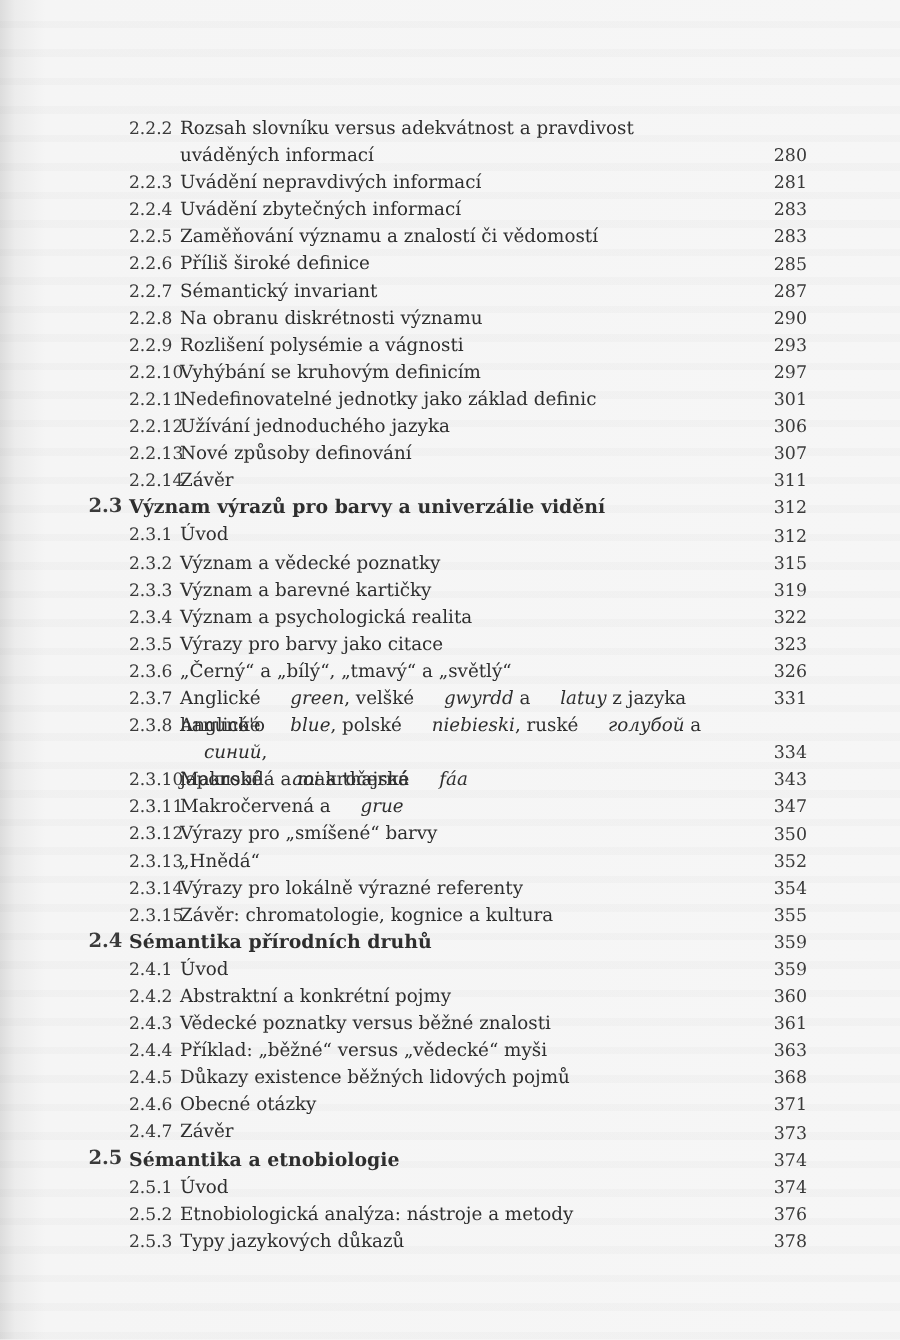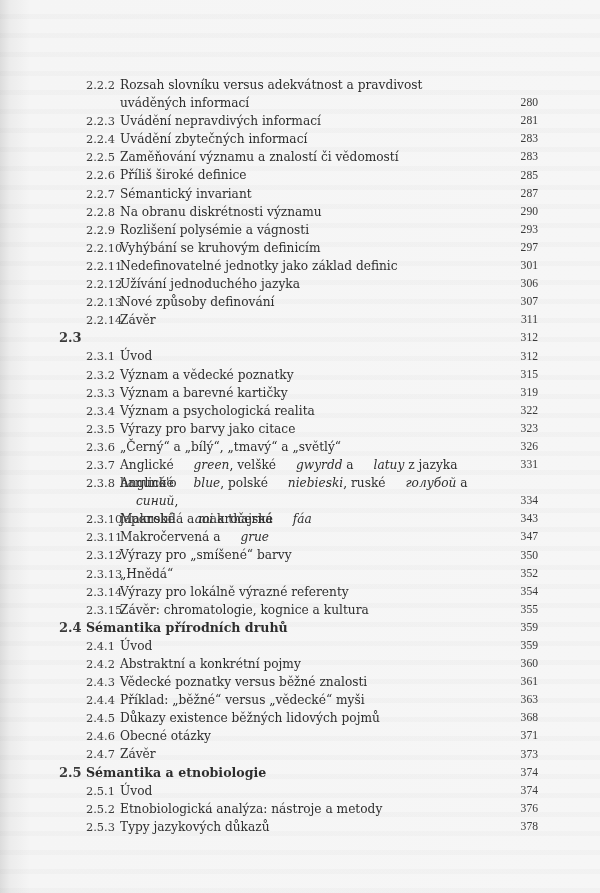--- a/index.html
+++ b/index.html
@@ -31,21 +31,20 @@
   .num {
     position: absolute; left: 86px; top: 0; font-size: 11.4px; color: #3a3a3a;
   }
   .title {
     position: absolute; left: 120px; top: 0; white-space: normal; width: 360px;
     line-height: 18.1px;
   }
   .page-num {
     position: absolute; right: 62px; bottom: 0; font-size: 11.6px; color: #3a3a3a;
     line-height: 18px;
-    font-family: Liberation Serif, serif;
   }
   .row.sec .num { left: 59px; font-weight: bold; font-size: 13px; }
   .row.sec .title { left: 86px; font-weight: bold; font-size: 12.6px; width: 420px; }
   .row.sec .page-num { font-weight: normal; }
   em { font-style: italic; margin-left: 16px; }
 </style>
 </head>
 <body>
 
 <div class="page">
@@ -114,20 +113,21 @@
         <span class="title">Nové způsoby definování</span>
         <span class="page-num">307</span>
       </div>
       <div class="row">
         <span class="num">2.2.14</span>
         <span class="title">Závěr</span>
         <span class="page-num">311</span>
       </div>
       <div class="row sec">
         <span class="num">2.3</span>
+        <span class="title">Význam výrazů pro barvy a univerzálie vidění</span>
         <span class="page-num">312</span>
       </div>
       <div class="row">
         <span class="num">2.3.1</span>
         <span class="title">Úvod</span>
         <span class="page-num">312</span>
       </div>
       <div class="row">
         <span class="num">2.3.2</span>
         <span class="title">Význam a vědecké poznatky</span>

